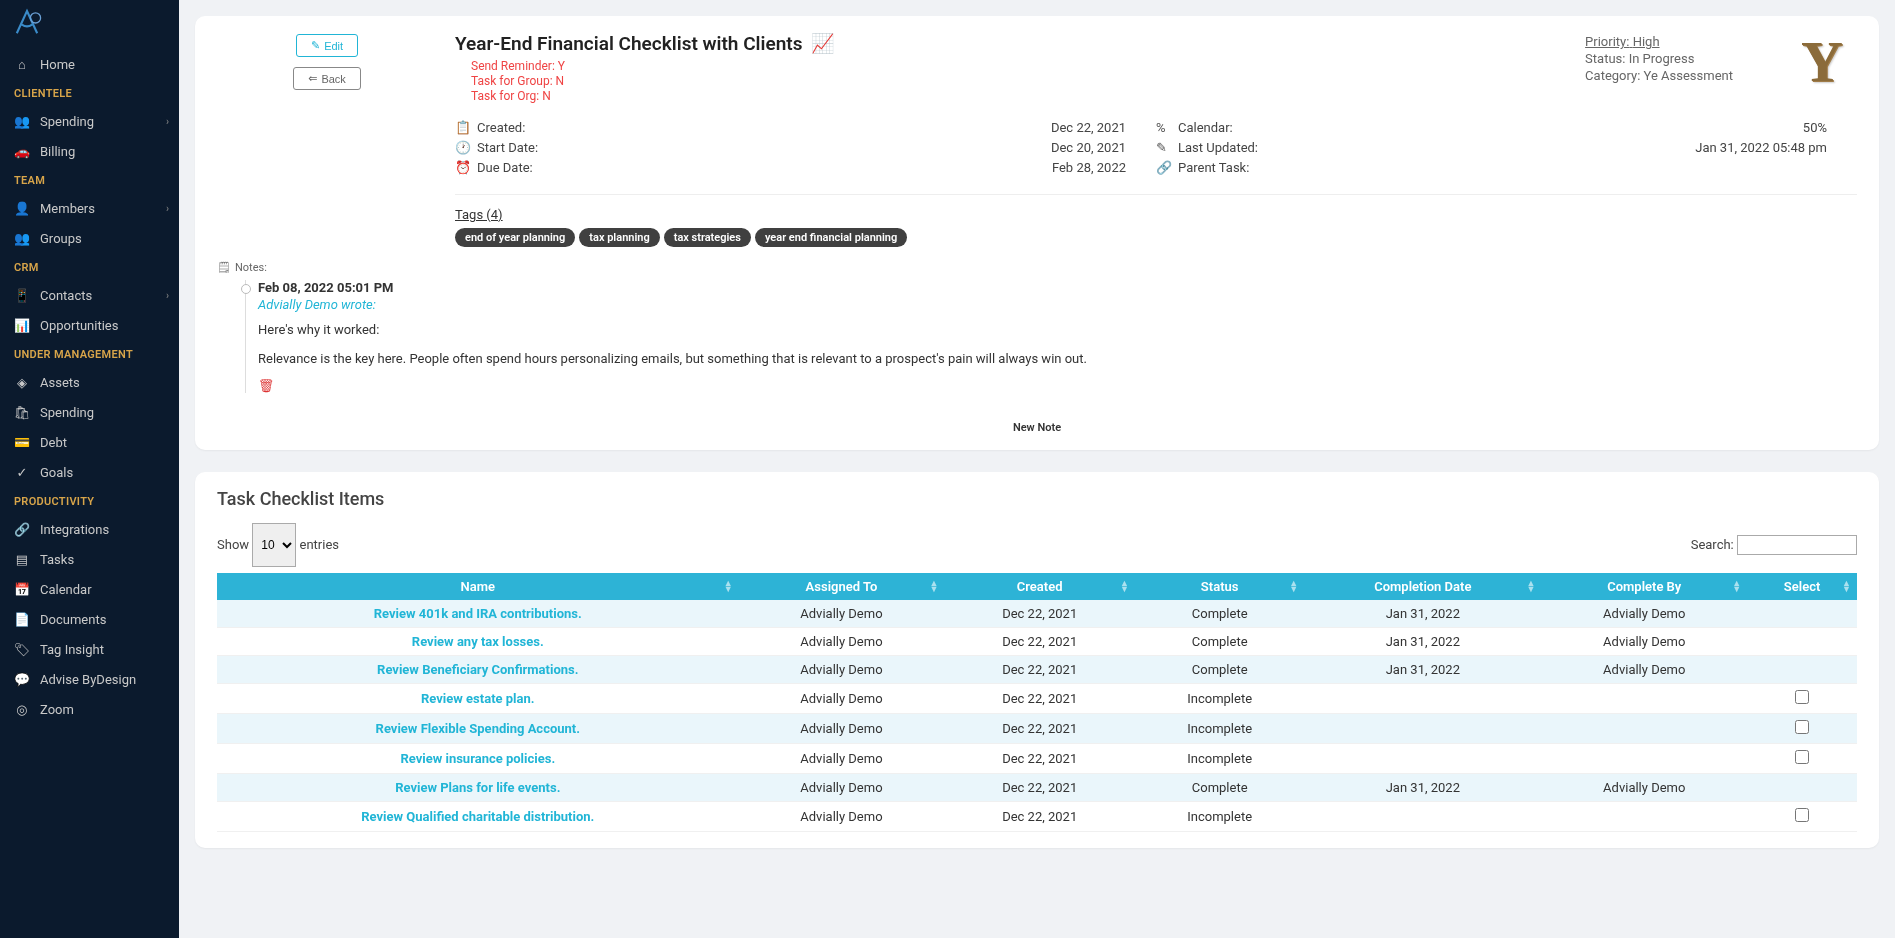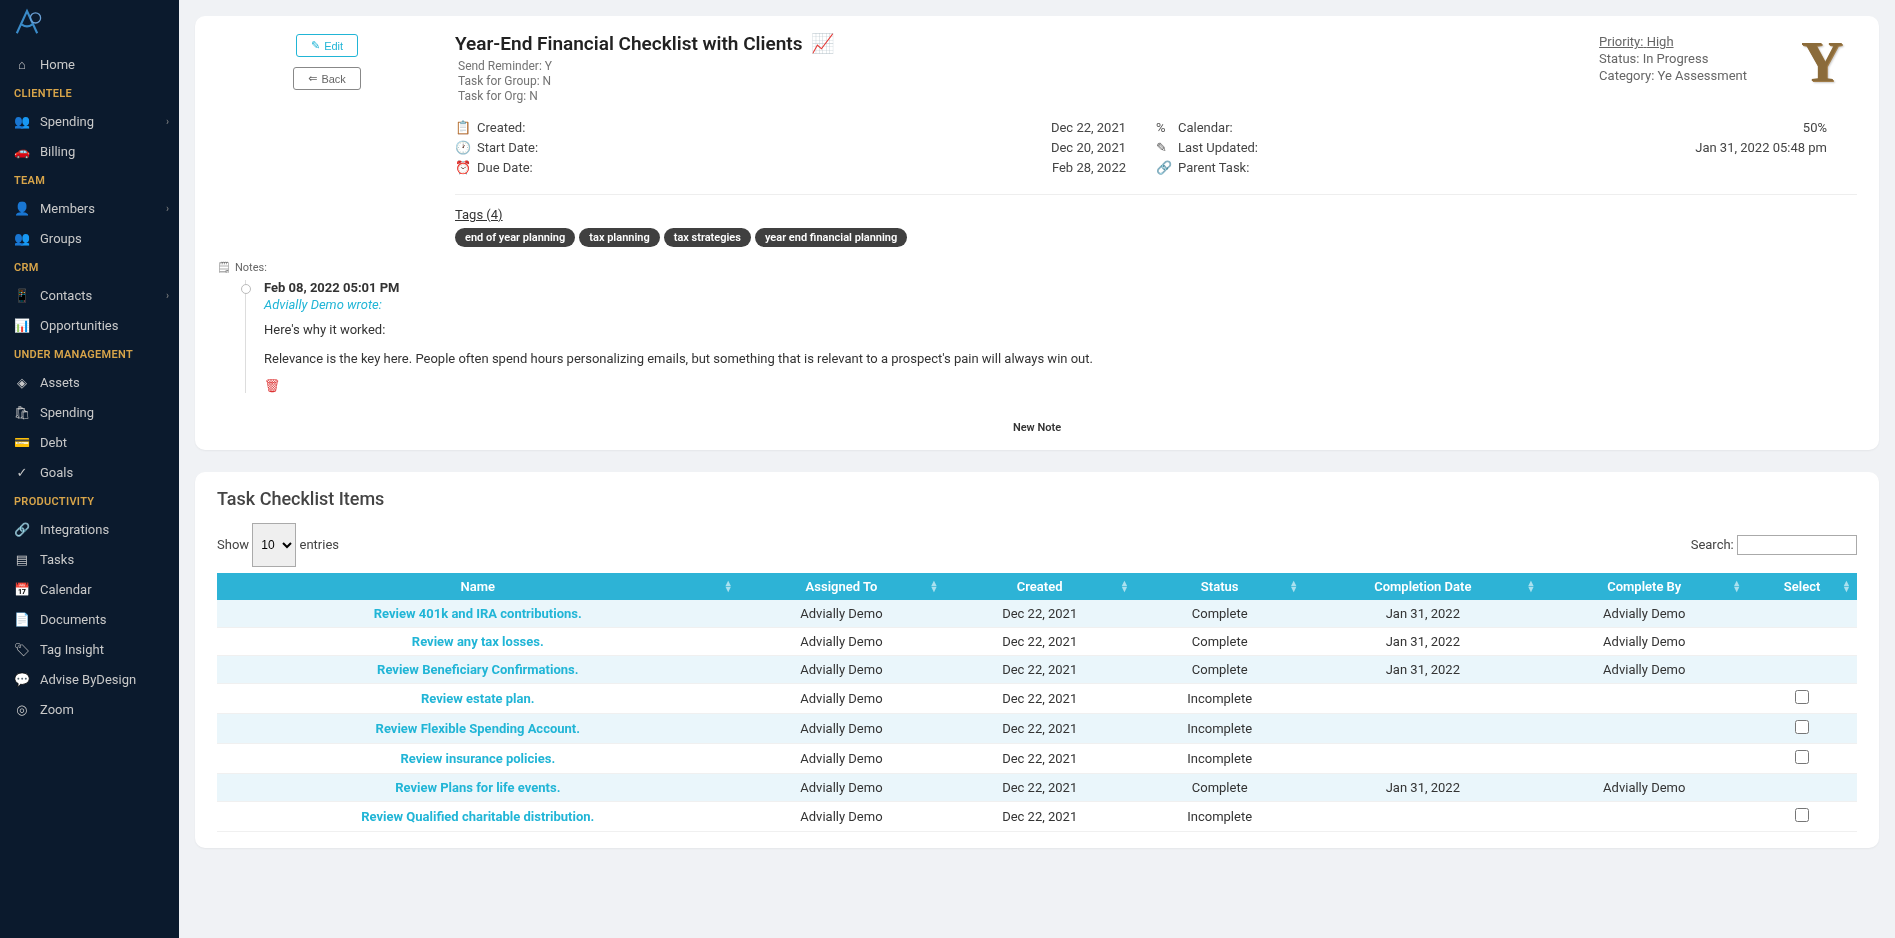--- a/index.html
+++ b/index.html
@@ -21,42 +21,42 @@
 .main { flex: 1; padding: 16px; }
 .card { background: #fff; border-radius: 10px; padding: 16px 22px; box-shadow: 0 1px 2px rgba(0,0,0,0.05); margin-bottom: 22px; }
 
 .top-section { display: flex; gap: 18px; }
 .actions-col { width: 220px; display:flex; flex-direction:column; align-items:center; gap:10px; padding-top:2px; }
 .btn-outline { border: 1px solid #21b5d6; background:#fff; color:#21b5d6; font-size:11px; padding:4px 14px; border-radius:3px; cursor:pointer; display:inline-flex; align-items:center; gap:4px;}
 .btn-outline.back { border-color:#888; color:#666; }
 .info-col { flex:1; position: relative; }
 .title { font-size:19px; font-weight:600; color:#222; margin-bottom:4px;}
 .title .chart-icon { color:#d8a54a; margin-left:4px;}
-.meta-line { font-size:12px; color:#737373; margin:1px 3px;}
+.meta-line { font-size:12px; color:#ef4444; margin:1px 16px;}
 .priority { text-decoration: underline; }
 .letter-badge { position:absolute; right:0; top:-6px; width:70px; height:70px; display:flex; align-items:center; justify-content:center; }
 .letter-badge span { font-family: Georgia, serif; font-weight: 900; font-size:58px; color:#8b6b3a; text-shadow: 1px 1px 0 #a07c48, 2px 2px 2px rgba(0,0,0,0.2);}
 
 .details-row { display:flex; margin-top:12px; padding-bottom:14px; border-bottom: 1px solid #eee;}
 .details-left, .details-right { flex:1; }
 .detail-item { display:flex; align-items:center; margin:5px 0; font-size:13px; }
 .detail-item .di-icon { width:14px; margin-right:8px; color:#555; display:inline-flex;}
 .detail-item .label { color:#444; }
 .detail-item .value { margin-left:auto; padding-right: 30px; color:#444; }
 
 .top-right-meta { position: absolute; right: 110px; top: 0; text-align:left;}
-.top-right-meta .meta-line { margin:2px 0; font-size:13px; color:#666;}
+.top-right-meta .meta-line { margin:2px 14px; font-size:13px; color:#666;}
 
 .tags { margin-top:12px; margin-left:238px;}
 .tags-title { text-decoration: underline; font-size:13px; margin-bottom:6px; display:inline-block;}
 .tag-pill { display:inline-block; background:#404040; color:#fff; font-size:11px; font-weight:600; padding:3px 10px; border-radius:10px; margin-right:4px;}
 
 .notes { margin-top:14px; }
 .notes-header { font-size:11px; color:#666; display:flex; align-items:center; gap:4px; margin-bottom: 6px;}
-.note-body { margin-left: 28px; border-left:1px solid #ddd; padding-left:18px; position:relative;}
+.note-body { margin-left: 28px; border-left:1px solid #ddd; padding-left:12px; position:relative;}
 .note-body::before { content:''; position:absolute; left:-5px; top:4px; width:8px; height:8px; background:#fff; border:1px solid #bbb; border-radius:50%;}
 .note-date { font-weight:700; font-size:13px; margin-bottom:2px;}
 .note-author { color:#21b5d6; font-style: italic; font-size:13px; margin-bottom:8px;}
 .note-text { font-size:13px; color:#333; line-height:1.6; margin-bottom:8px;}
 .delete-icon { color:#d33; font-size:13px; cursor:pointer; margin-top:6px;}
 .new-note { text-align:center; font-size:11px; font-weight:600; color:#333; margin-top:28px; cursor:pointer;}
 
 
 .checklist-title { font-size:18px; font-weight:500; color:#444; margin-bottom:14px;}
 .table-controls { display:flex; justify-content:space-between; align-items:center; font-size:13px; color:#444; margin-bottom:6px;}

